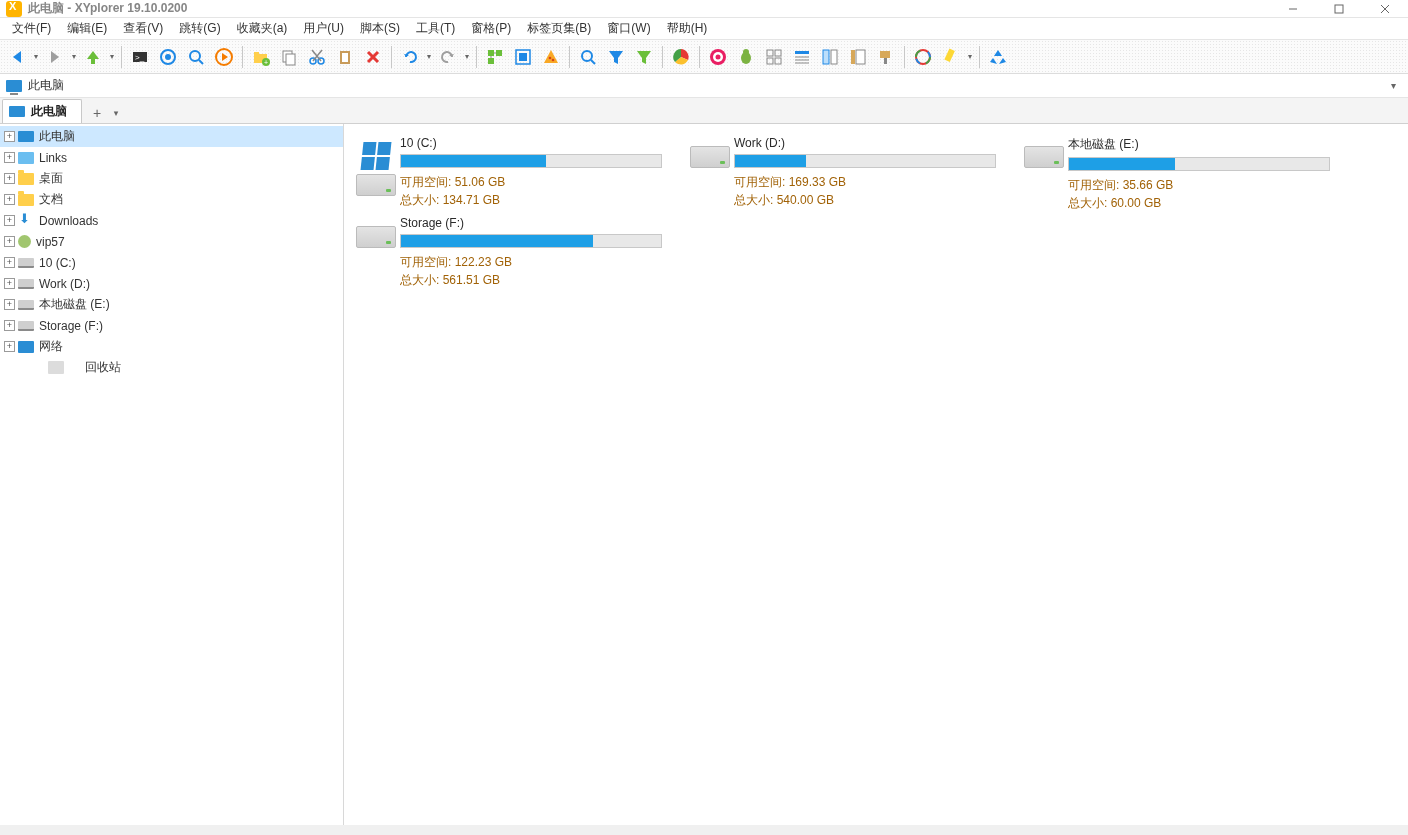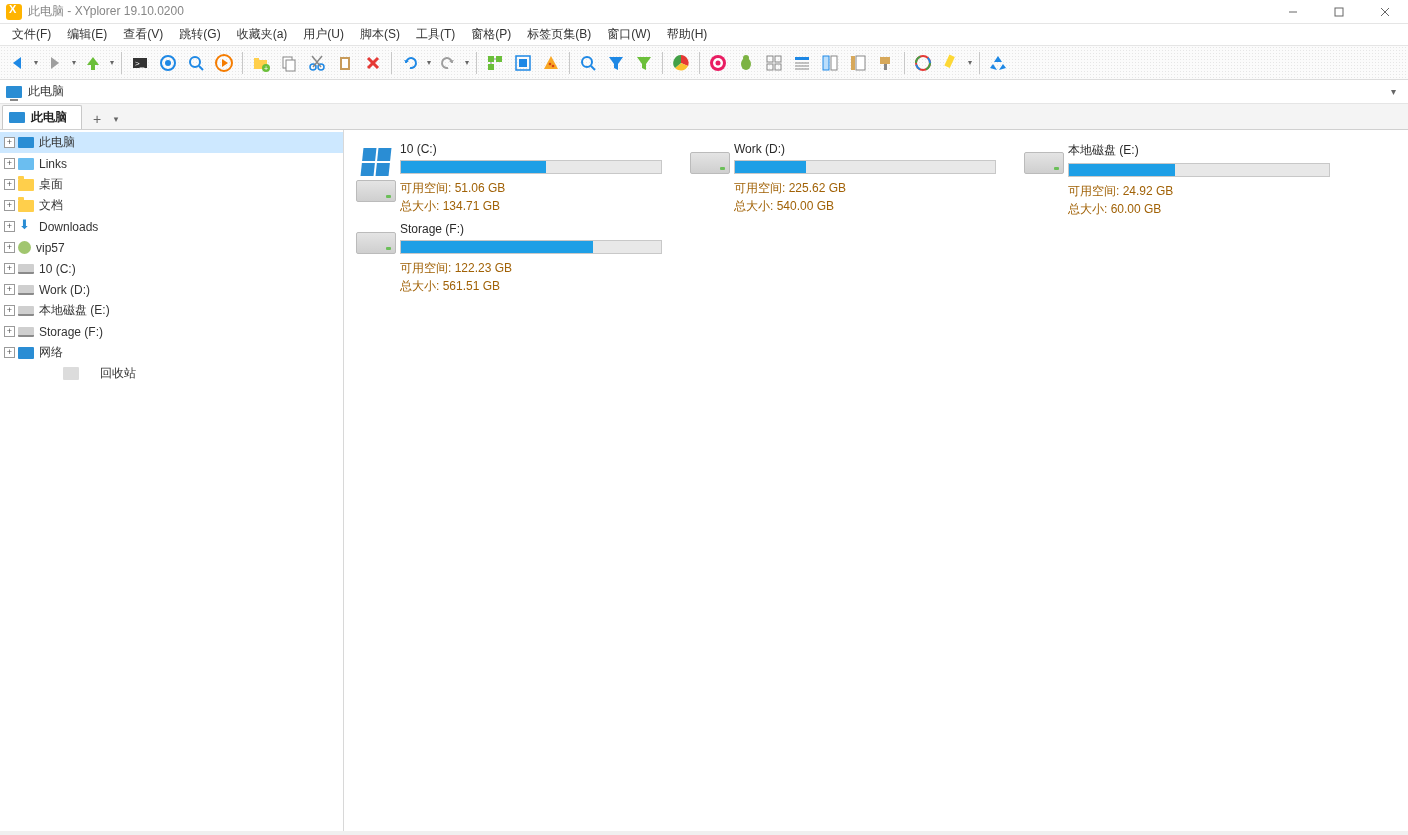--- a/index.html
+++ b/index.html
@@ -1,19 +1,19 @@
 <!DOCTYPE html>
 <html><head>
 <meta charset="utf-8">
 <style>
 * { margin: 0; padding: 0; box-sizing: border-box; font-family: "Microsoft YaHei", "Segoe UI", Tahoma, sans-serif; }
 html, body { width: 1408px; height: 835px; background: #f0f0f0; overflow: hidden; }
 
 
-.titlebar { height: 24px; display: flex; align-items: center; background: #fff; border-bottom: 1px solid #e5e5e5; }
+.titlebar { height: 18px; display: flex; align-items: center; background: #fff; border-bottom: 1px solid #e5e5e5; font-weight: bold; }
 .titlebar .app-icon { width: 16px; height: 16px; margin: 0 6px; background: #ffb400; border-radius: 3px; position: relative; }
 .titlebar .app-icon::after { content: "X"; position: absolute; top: -1px; left: 3px; font-size: 11px; font-weight: bold; color: #fff; }
 .titlebar .title-text { font-size: 12px; color: #868686; flex: 1; }
 .titlebar .win-controls { display: flex; }
 .titlebar .win-btn { width: 46px; height: 28px; display: flex; align-items: center; justify-content: center; color: #666; font-size: 10px; cursor: pointer; }
 
 
 .menubar { height: 22px; background: #fff; display: flex; align-items: center; padding: 0 4px; font-size: 12px; color: #333; border-bottom: 1px solid #e5e5e5; }
 .menubar .menu-item { padding: 2px 8px; cursor: pointer; }
 
@@ -395,21 +395,21 @@
       <div class="tree-row" style="padding-left: 4px;">
         <div class="tree-exp">+</div>
         <div class="tree-icon ico-drive"></div>
         <div class="tree-label">Storage (F:)</div>
       </div>
       <div class="tree-row" style="padding-left: 4px;">
         <div class="tree-exp">+</div>
         <div class="tree-icon ico-net"></div>
         <div class="tree-label">网络</div>
       </div>
-      <div class="tree-row" style="padding-left: 33px; gap: 16px;">
+      <div class="tree-row" style="padding-left: 18px; gap: 16px;">
         <div class="tree-exp empty"></div>
         <div class="tree-icon ico-bin"></div>
         <div class="tree-label">回收站</div>
       </div>
     </div>
   <div class="content" id="content">
       <div class="drive">
         <div class="drive-icon sys" style="flex-direction: column; display: flex; align-items: center; padding-top: 2px;">
           <div class="winlogo">
             <div></div>
@@ -430,34 +430,34 @@
       </div>
       <div class="drive">
         <div class="drive-icon">
           <div class="hdd"></div>
         </div>
         <div class="drive-info">
           <div class="drive-name">Work (D:)</div>
           <div class="drive-bar">
             <div class="fill" style="width: 27.2%;"></div>
           </div>
-          <div class="drive-meta">可用空间: 225.62 GB</div>
+          <div class="drive-meta">可用空间: 169.33 GB</div>
           <div class="drive-meta">总大小: 540.00 GB</div>
         </div>
       </div>
       <div class="drive">
         <div class="drive-icon">
           <div class="hdd"></div>
         </div>
         <div class="drive-info">
           <div class="drive-name">本地磁盘 (E:)</div>
           <div class="drive-bar">
             <div class="fill" style="width: 40.6%;"></div>
           </div>
-          <div class="drive-meta">可用空间: 24.92 GB</div>
+          <div class="drive-meta">可用空间: 35.66 GB</div>
           <div class="drive-meta">总大小: 60.00 GB</div>
         </div>
       </div>
       <div class="drive">
         <div class="drive-icon">
           <div class="hdd"></div>
         </div>
         <div class="drive-info">
           <div class="drive-name">Storage (F:)</div>
           <div class="drive-bar">

